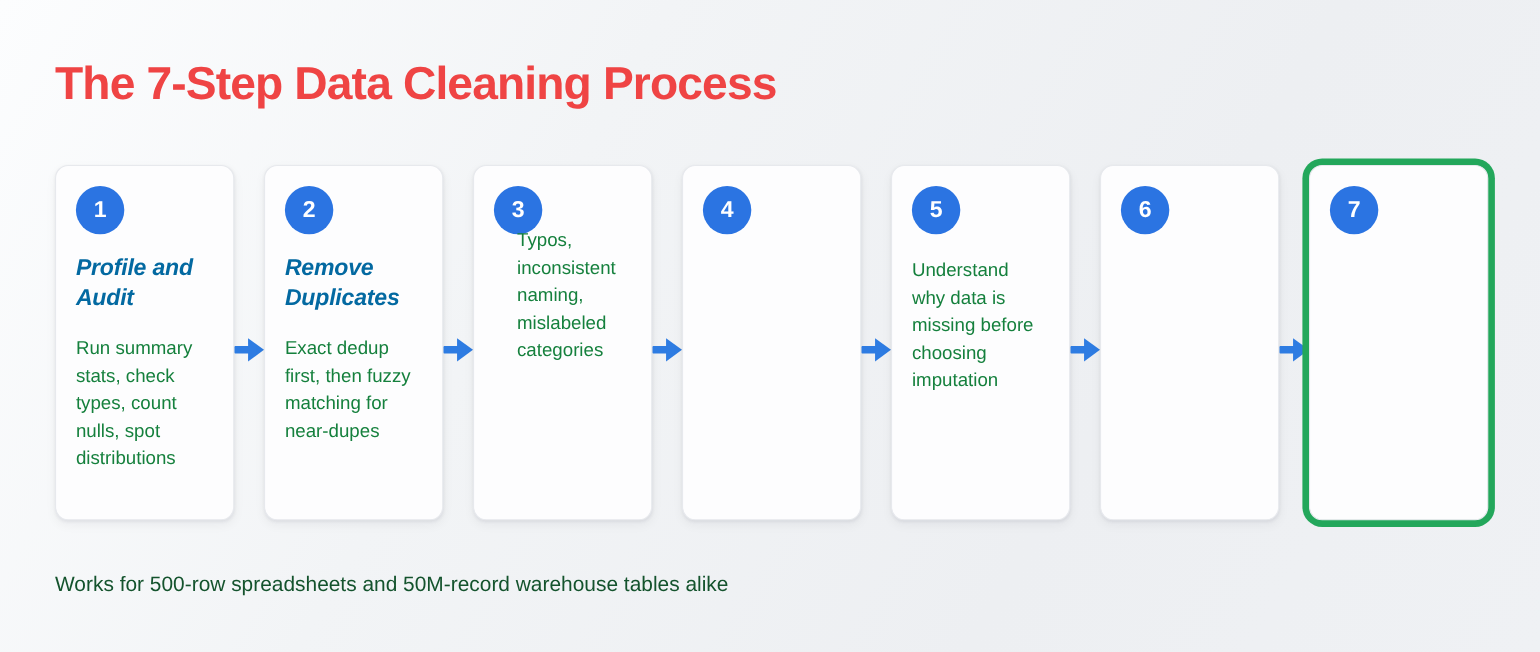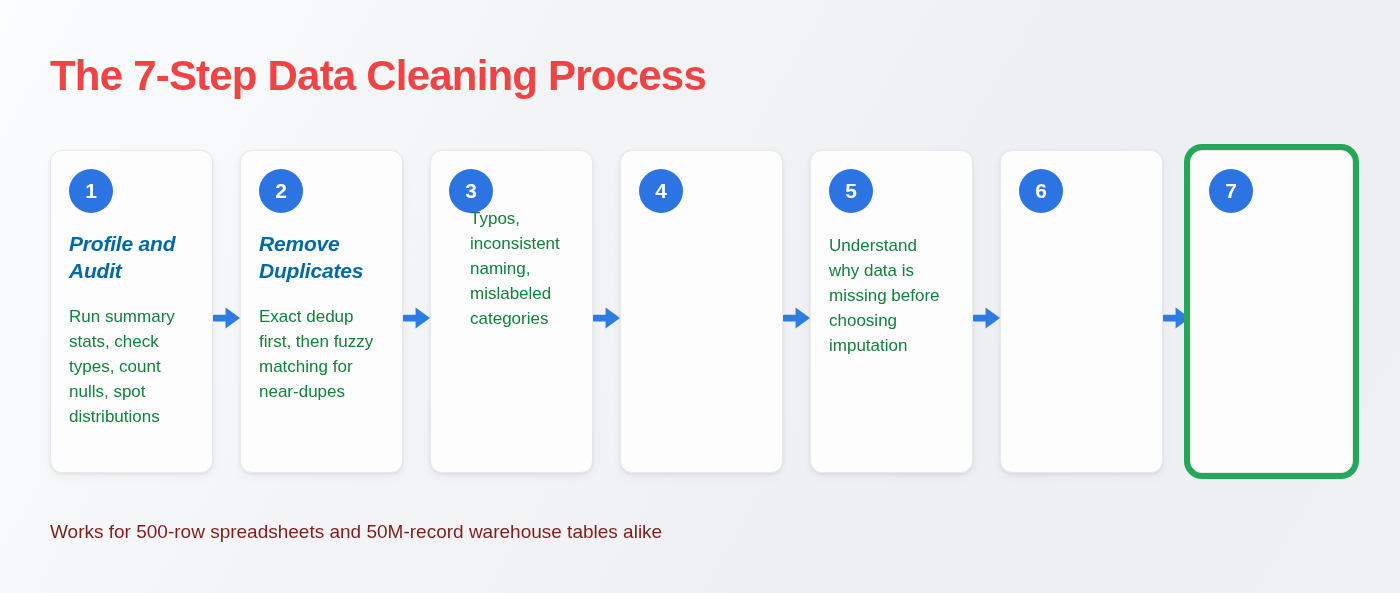--- a/index.html
+++ b/index.html
@@ -81,21 +81,21 @@
     margin-top: 157px;
     display: flex;
     justify-content: center;
   }
   .arrow svg { display: block; }
 
   .footer-note {
     margin-top: 45px;
     font-size: 19px;
     line-height: 28px;
-    color: #7f1d1d;
+    color: #14532d;
   }
 </style>
 </head>
 <body>
 
 <div class="canvas">
 
   <h1 class="page-title">The 7-Step Data Cleaning Process</h1>
 
   <div class="flow-row">

